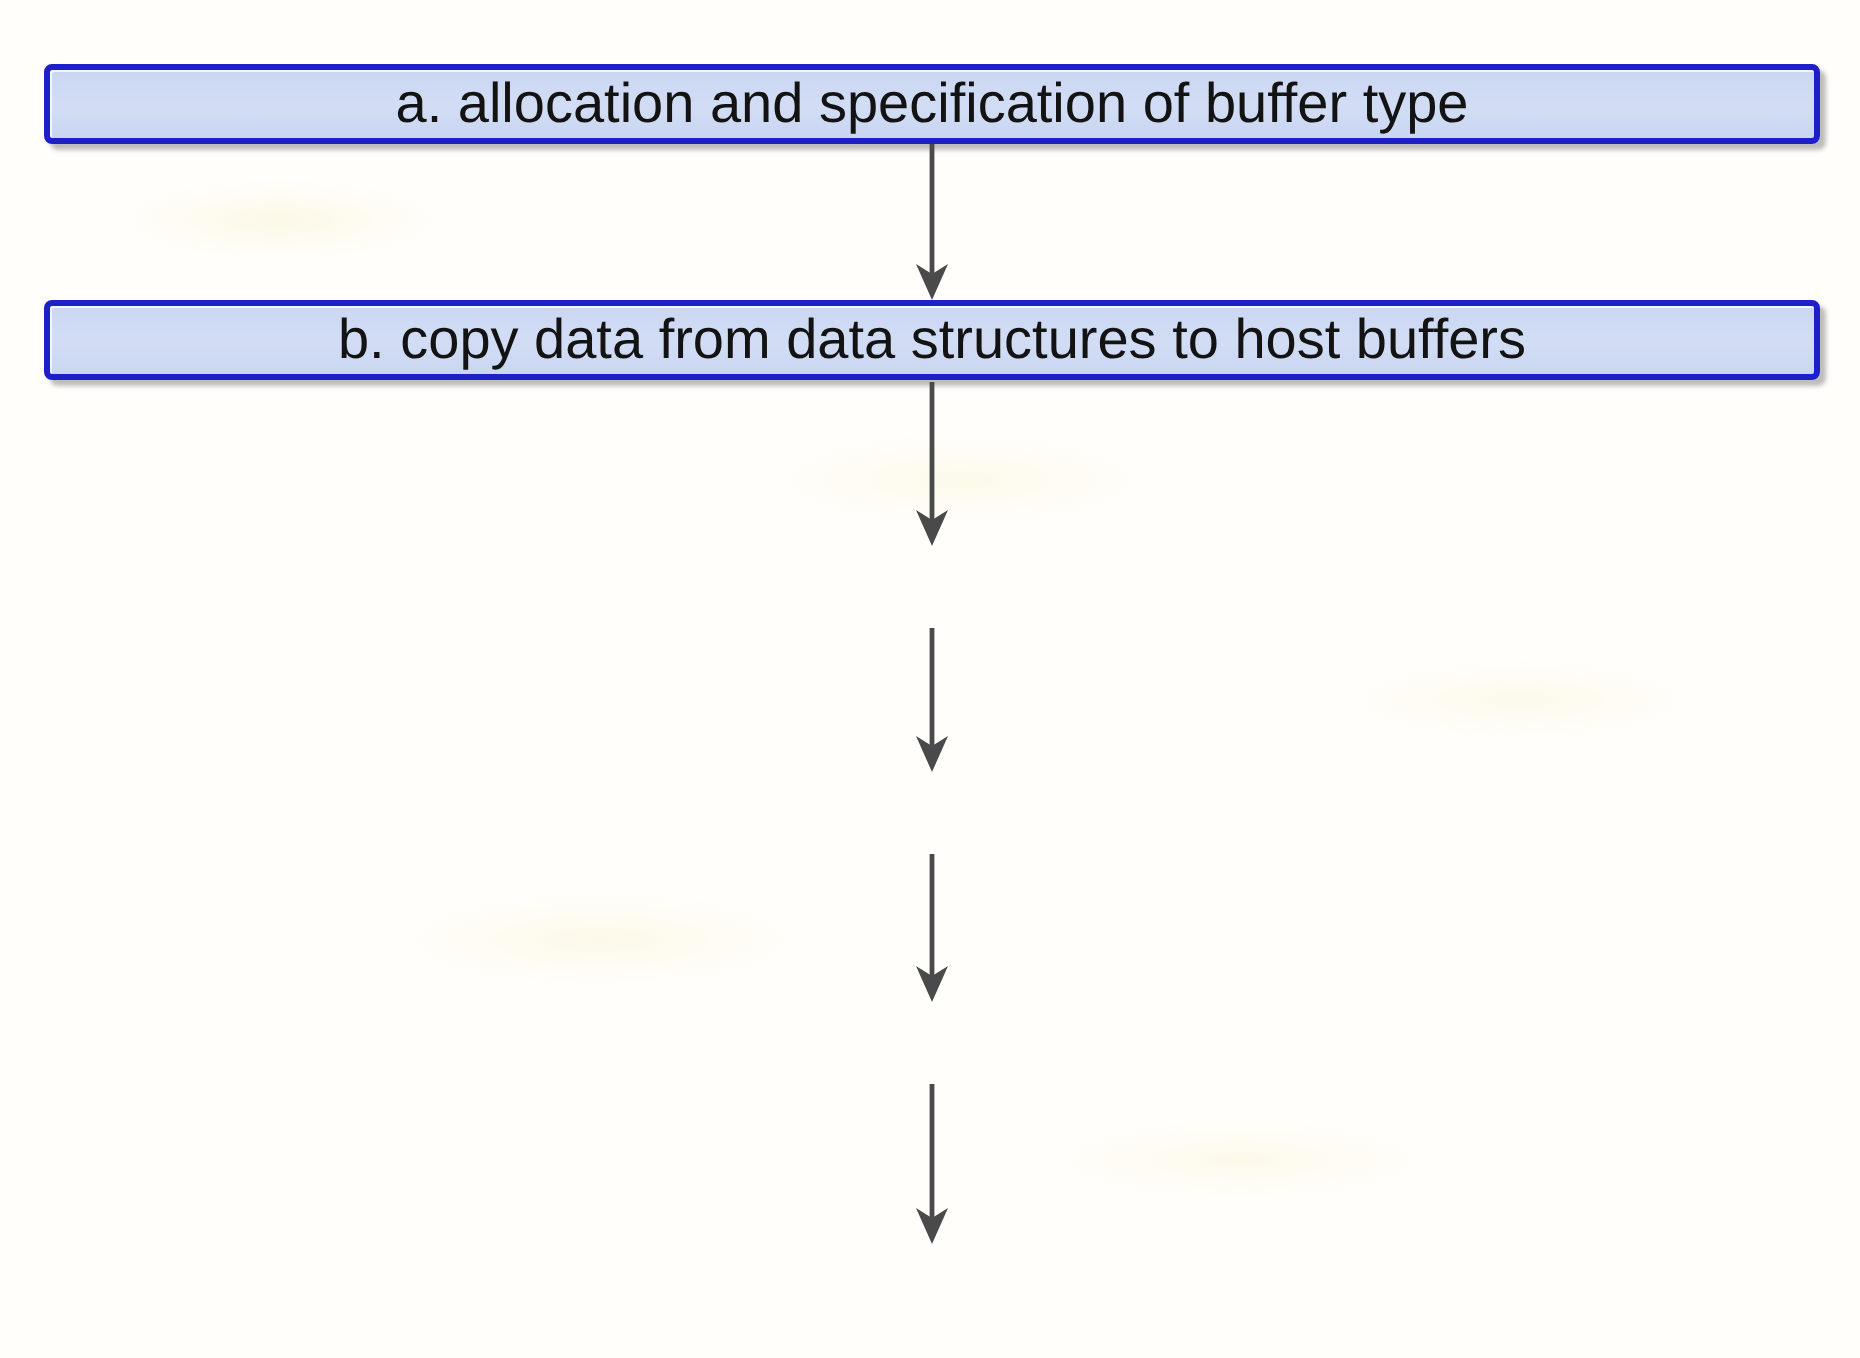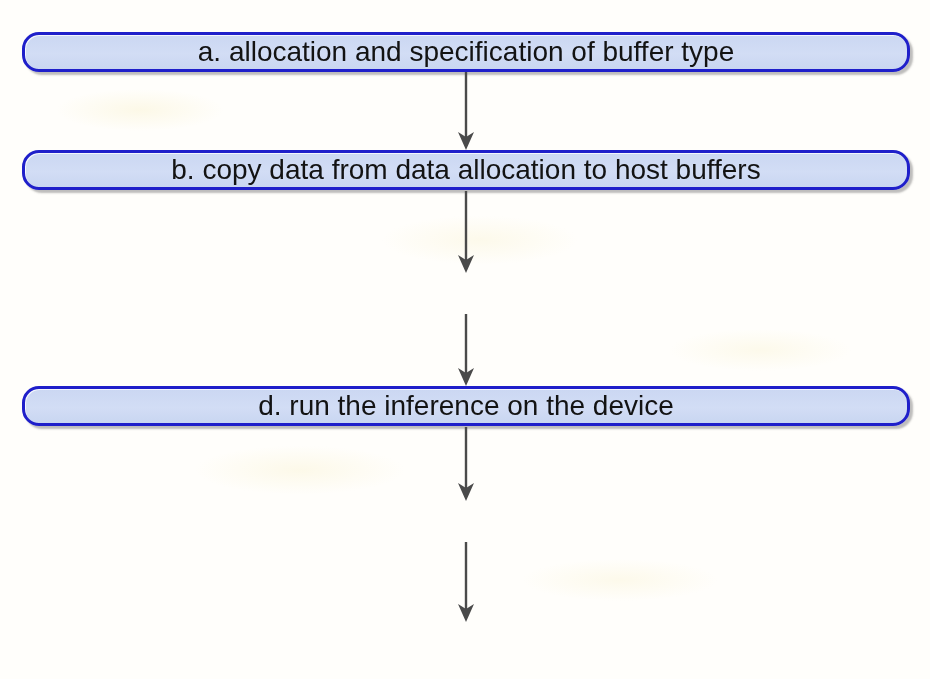--- a/index.html
+++ b/index.html
@@ -29,21 +29,21 @@
     pointer-events: none;
   }
   .flow-box {
     position: absolute;
     left: 22px;
     width: 888px;
     height: 40px;
     box-sizing: border-box;
     background: linear-gradient(180deg, #cbd7f2 0%, #d2ddf5 55%, #c9d6f1 100%);
     border: 3px solid #1f1fca;
-    border-radius: 17px;
+    border-radius: 4px;
     box-shadow: 3px 3px 2px rgba(110,110,110,0.45),
                 inset 1px 1px 0 rgba(255,255,255,0.75);
     display: flex;
     align-items: center;
     justify-content: center;
     text-align: center;
     font-size: 28px;
     line-height: 1;
     color: #131313;
     white-space: nowrap;
@@ -70,37 +70,34 @@
   <div class="flow-box" style="top:32px">
     <span>a. allocation and specification of buffer type</span>
   </div>
 
   <svg class="flow-arrow" style="top:72px" width="30" height="78">
     <line x1="15" y1="0" x2="15" y2="74"></line>
     <polygon points="15,78 7,60 15,65 23,60"></polygon>
   </svg>
 
   <div class="flow-box" style="top:150px">
-    <span>b. copy data from data allocation to host buffers</span>
+    <span>b. copy data from data structures to host buffers</span>
   </div>
 
   <svg class="flow-arrow" style="top:191px" width="30" height="82">
     <line x1="15" y1="0" x2="15" y2="78"></line>
     <polygon points="15,82 7,64 15,69 23,64"></polygon>
   </svg>
 
 
   <svg class="flow-arrow" style="top:314px" width="30" height="72">
     <line x1="15" y1="0" x2="15" y2="68"></line>
     <polygon points="15,72 7,54 15,59 23,54"></polygon>
   </svg>
 
-  <div class="flow-box" style="top:386px">
-    <span>d. run the inference on the device</span>
-  </div>
 
   <svg class="flow-arrow" style="top:427px" width="30" height="74">
     <line x1="15" y1="0" x2="15" y2="70"></line>
     <polygon points="15,74 7,56 15,61 23,56"></polygon>
   </svg>
 
 
   <svg class="flow-arrow" style="top:542px" width="30" height="80">
     <line x1="15" y1="0" x2="15" y2="76"></line>
     <polygon points="15,80 7,62 15,67 23,62"></polygon>

